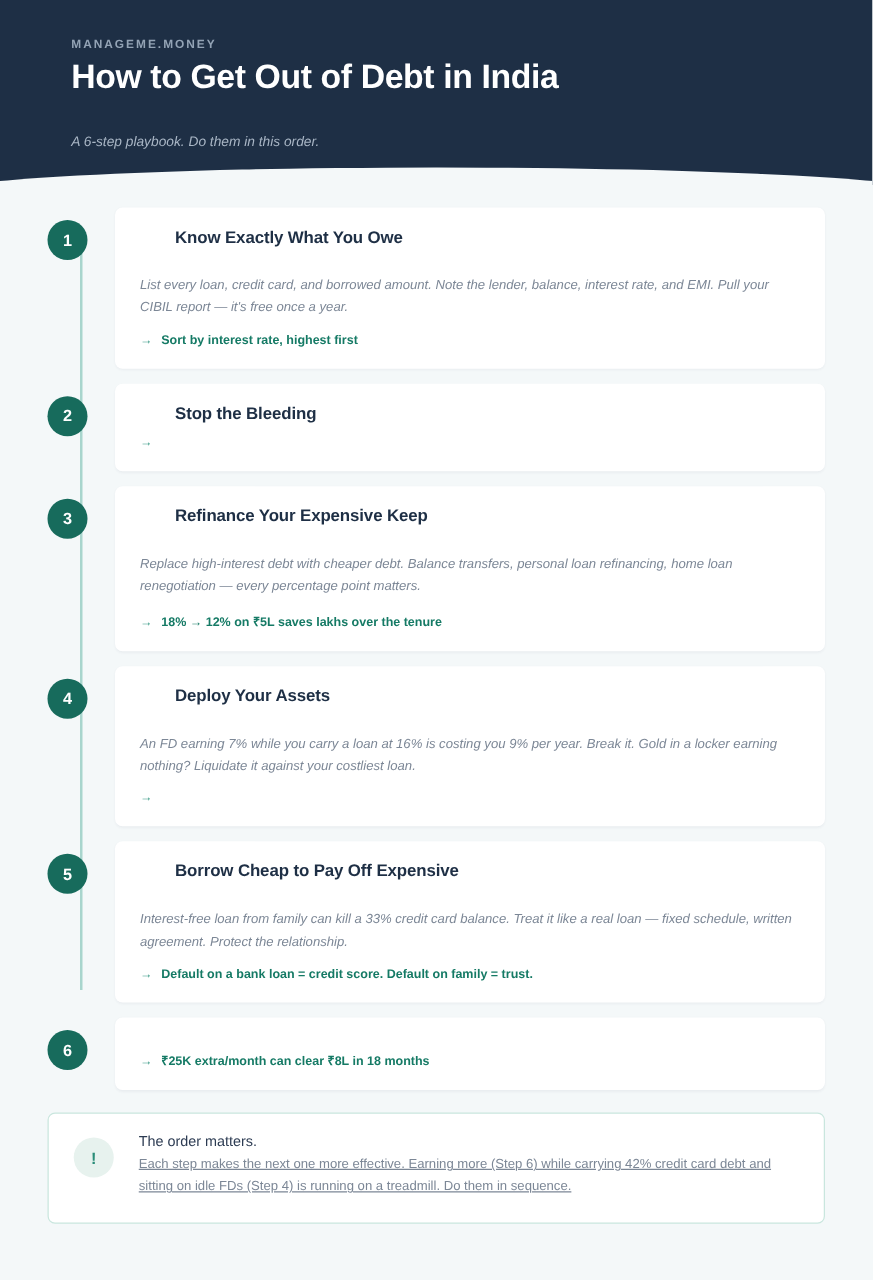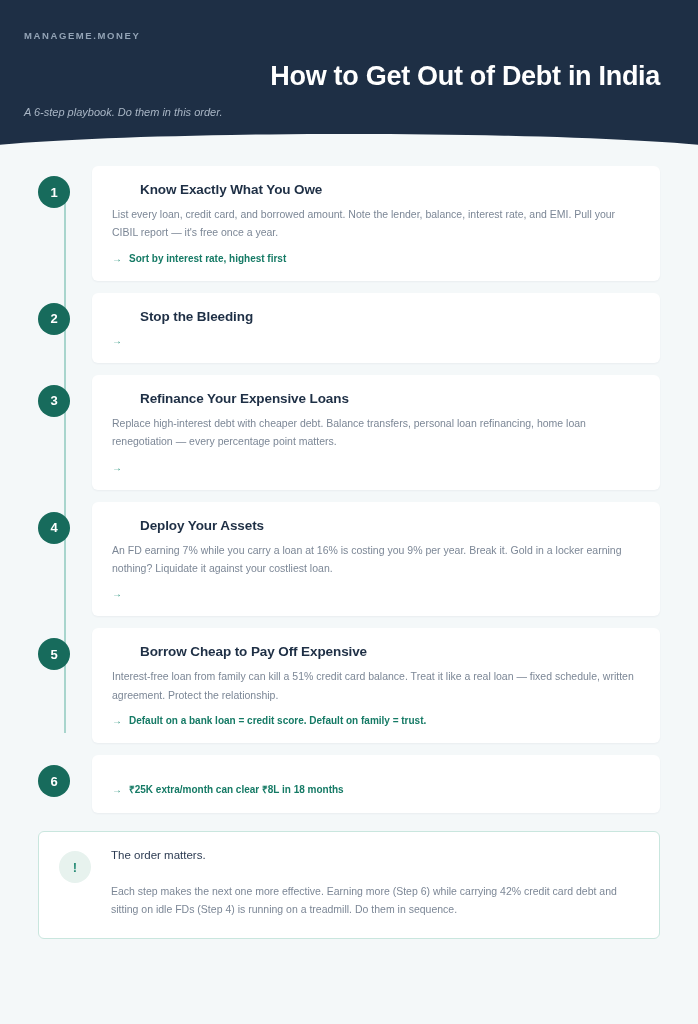--- a/index.html
+++ b/index.html
@@ -14,21 +14,21 @@
     background: #f4f8f9;
     position: relative;
     overflow: hidden;
   }
 
   
   .header {
     position: relative;
     background: #1e2f45;
     height: 148px;
-    padding: 30px 38px 0 24px;
+    padding: 30px 38px 0 57px;
     overflow: hidden;
   }
   .header-curve {
     position: absolute;
     left: -8%;
     bottom: -30px;
     width: 116%;
     height: 44px;
     background: #f4f8f9;
     border-radius: 50% / 100% 100% 0 0;
@@ -39,28 +39,27 @@
     font-size: 9.5px;
     font-weight: 700;
     letter-spacing: 1.6px;
     text-transform: uppercase;
   }
   .headline {
     color: #ffffff;
     font-size: 27px;
     font-weight: 700;
     letter-spacing: -0.3px;
-    margin-top: 20px;
-    text-align: right;
+    margin-top: 5px;
   }
   .subhead {
     color: #a9b6c5;
     font-size: 11px;
     font-style: italic;
-    margin-top: 14px;
+    margin-top: 31px;
   }
 
   
   .timeline {
     position: relative;
     padding: 18px 38px 0 38px;
   }
   .rail {
     position: absolute;
     left: 64px;
@@ -103,21 +102,22 @@
     color: #1e2f45;
     font-size: 13.5px;
     font-weight: 700;
     letter-spacing: -0.1px;
     padding-left: 28px;
   }
   .card-body {
     color: #7c8796;
     font-size: 10.5px;
     line-height: 1.75;
-    margin-top: 8px;
+    margin-top: 22px;
+    font-style: italic;
   }
   .card-tip {
     color: #157a65;
     font-size: 10px;
     font-weight: 700;
     margin-top: 11px;
     display: flex;
     align-items: baseline;
   }
   .tip-arrow {
@@ -154,21 +154,22 @@
   }
   .callout-title {
     color: #2c3b52;
     font-size: 11.5px;
     font-weight: 400;
   }
   .callout-body {
     color: #7c8796;
     font-size: 10.5px;
     line-height: 1.75;
-    margin-top: 21px;
+    margin-top: 2px;
+    text-decoration: underline;
   }
 </style>
 </head>
 <body>
 
 <div class="header">
   <div class="eyebrow">MANAGEME.MONEY</div>
   <h1 class="headline">How to Get Out of Debt in India</h1>
   <div class="subhead">A 6-step playbook. Do them in this order.</div>
   <div class="header-curve"></div>
@@ -195,44 +196,45 @@
       <div class="card-title">Stop the Bleeding</div>
       <div class="card-tip">
         <span class="tip-arrow">→</span>
       </div>
     </div>
   </div>
 
   <div class="step">
     <div class="bullet">3</div>
     <div class="card">
-      <div class="card-title">Refinance Your Expensive Loans</div>
+      <div class="card-title">Refinance Your Expensive Keep</div>
       <div class="card-body">Replace high-interest debt with cheaper debt. Balance transfers, personal loan refinancing, home loan renegotiation — every percentage point matters.</div>
       <div class="card-tip">
         <span class="tip-arrow">→</span>
+        <span>18% → 12% on ₹5L saves lakhs over the tenure</span>
       </div>
     </div>
   </div>
 
   <div class="step">
     <div class="bullet">4</div>
     <div class="card">
       <div class="card-title">Deploy Your Assets</div>
       <div class="card-body">An FD earning 7% while you carry a loan at 16% is costing you 9% per year. Break it. Gold in a locker earning nothing? Liquidate it against your costliest loan.</div>
       <div class="card-tip">
         <span class="tip-arrow">→</span>
       </div>
     </div>
   </div>
 
   <div class="step">
     <div class="bullet">5</div>
     <div class="card">
       <div class="card-title">Borrow Cheap to Pay Off Expensive</div>
-      <div class="card-body">Interest-free loan from family can kill a 51% credit card balance. Treat it like a real loan — fixed schedule, written agreement. Protect the relationship.</div>
+      <div class="card-body">Interest-free loan from family can kill a 33% credit card balance. Treat it like a real loan — fixed schedule, written agreement. Protect the relationship.</div>
       <div class="card-tip">
         <span class="tip-arrow">→</span>
         <span>Default on a bank loan = credit score. Default on family = trust.</span>
       </div>
     </div>
   </div>
 
   <div class="step">
     <div class="bullet">6</div>
     <div class="card">

